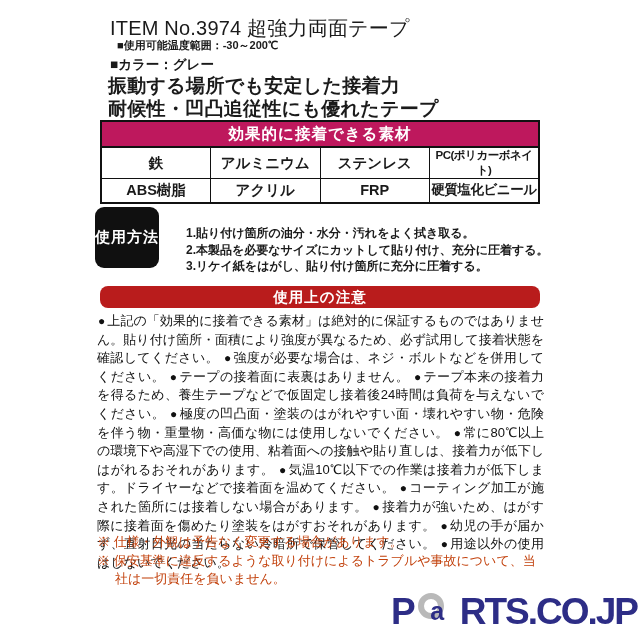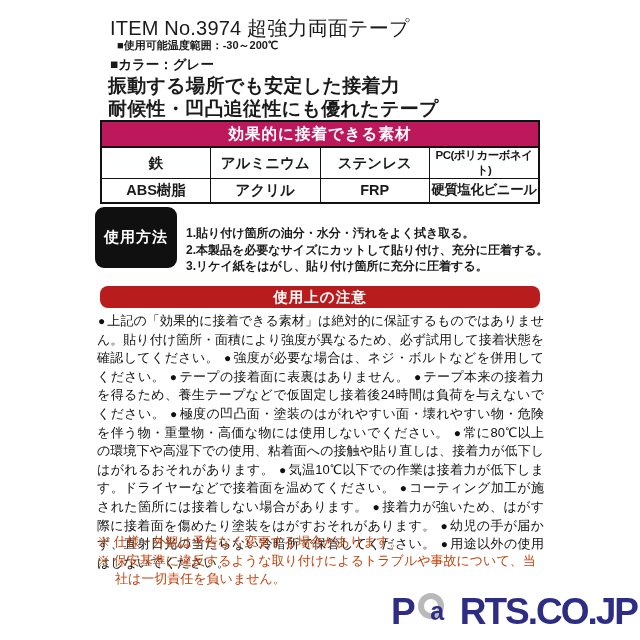--- a/index.html
+++ b/index.html
@@ -25,21 +25,21 @@
   }
   table.adh td {
     border:1.5px solid #111; height:24px; width:25%;
     text-align:center; font-size:14.5px; font-weight:700;
   }
   table.adh td.cell-small  { font-size:11.5px; letter-spacing:-.5px; }
   table.adh td.cell-narrow { font-size:13.5px; letter-spacing:-.5px; }
 
   
   .usage-box {
-    position:absolute; left:95px; top:207px; width:82px; height:61px;
+    position:absolute; left:95px; top:207px; width:64px; height:61px;
     background:#101010; border-radius:9px; color:#fff;
     display:flex; align-items:center; justify-content:center;
     font-size:15px; font-weight:600; letter-spacing:1px;
   }
   .usage-warning {
     position:absolute; left:186px; top:202px; display:flex; align-items:center; gap:4px;
     font-size:13.5px; font-weight:800; letter-spacing:-.3px; color:#000; white-space:nowrap;
   }
   .usage-steps { position:absolute; left:186px; top:225px; }
   .usage-steps .step { font-size:12px; font-weight:600; line-height:16.5px; white-space:nowrap; }

